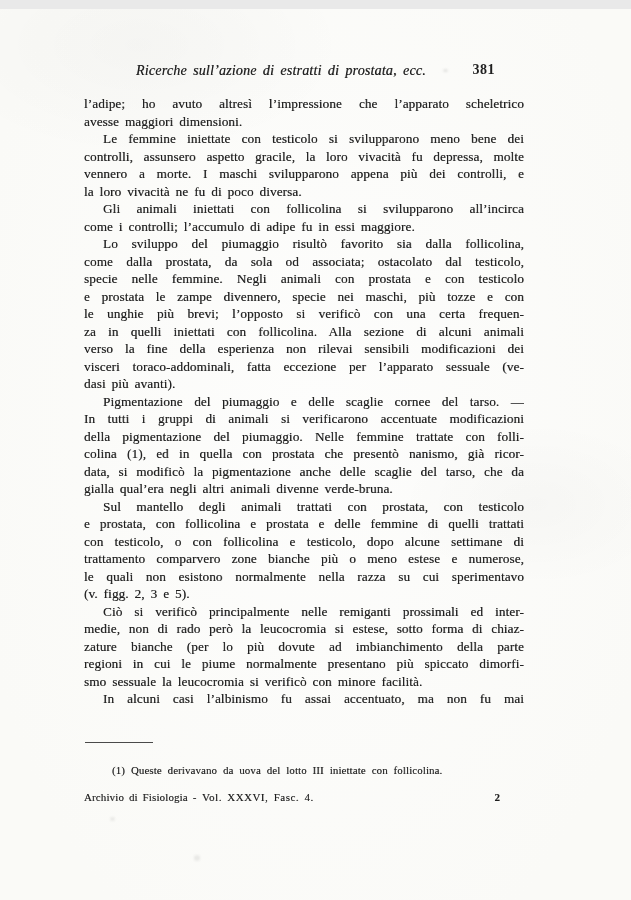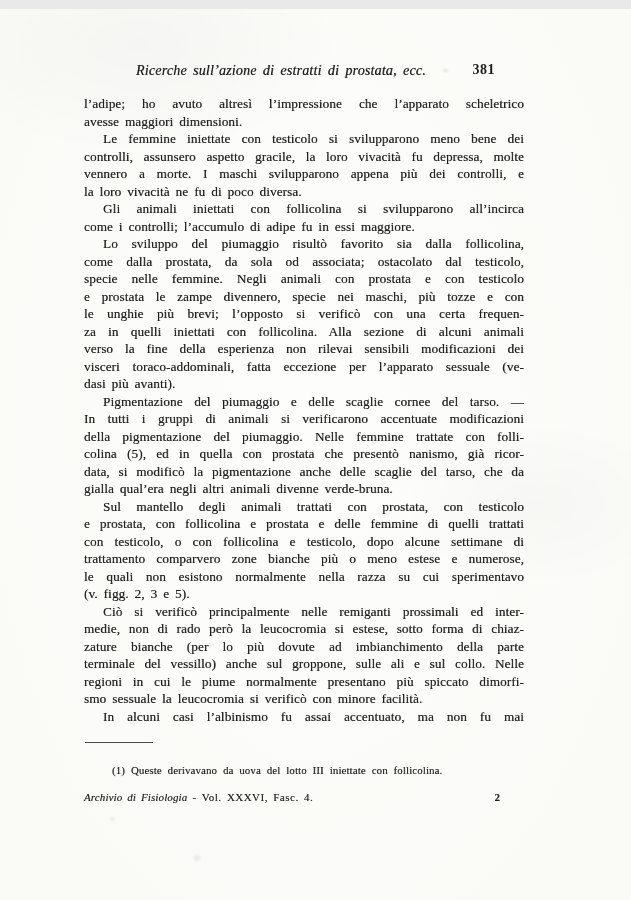--- a/index.html
+++ b/index.html
@@ -95,21 +95,20 @@
   .footer {
     position: absolute;
     left: 84px;
     top: 782px;
     width: 440px;
     font-size: 10.8px;
     letter-spacing: 0.2px;
     text-shadow: 0.3px 0 0 rgba(25,25,25,0.5);
   }
   .journal {
-    font-style: italic;
     word-spacing: 2px;
     text-align: right;
   }
   .volume-info {
     margin-left: 5px;
     word-spacing: 2px;
     letter-spacing: 0.6px;
   }
   .footer-sig {
     position: absolute;
@@ -152,33 +151,32 @@
       <div class="line">specie nelle femmine. Negli animali con prostata e con testicolo</div>
       <div class="line">e prostata le zampe divennero, specie nei maschi, più tozze e con</div>
       <div class="line">le unghie più brevi; l’opposto si verificò con una certa frequen-</div>
       <div class="line">za in quelli iniettati con follicolina. Alla sezione di alcuni animali</div>
       <div class="line">verso la fine della esperienza non rilevai sensibili modificazioni dei</div>
       <div class="line">visceri toraco-addominali, fatta eccezione per l’apparato sessuale (ve-</div>
       <div class="line last">dasi più avanti).</div>
       <div class="line indent italic">Pigmentazione del piumaggio e delle scaglie cornee del tarso. —</div>
       <div class="line">In tutti i gruppi di animali si verificarono accentuate modificazioni</div>
       <div class="line">della pigmentazione del piumaggio. Nelle femmine trattate con folli-</div>
-      <div class="line">colina (5), ed in quella con prostata che presentò nanismo, già ricor-</div>
+      <div class="line">colina (1), ed in quella con prostata che presentò nanismo, già ricor-</div>
       <div class="line">data, si modificò la pigmentazione anche delle scaglie del tarso, che da</div>
       <div class="line last">gialla qual’era negli altri animali divenne verde-bruna.</div>
       <div class="line indent">Sul mantello degli animali trattati con prostata, con testicolo</div>
       <div class="line">e prostata, con follicolina e prostata e delle femmine di quelli trattati</div>
       <div class="line">con testicolo, o con follicolina e testicolo, dopo alcune settimane di</div>
       <div class="line">trattamento comparvero zone bianche più o meno estese e numerose,</div>
       <div class="line">le quali non esistono normalmente nella razza su cui sperimentavo</div>
       <div class="line last">(v. figg. 2, 3 e 5).</div>
       <div class="line indent">Ciò si verificò principalmente nelle remiganti prossimali ed inter-</div>
       <div class="line">medie, non di rado però la leucocromia si estese, sotto forma di chiaz-</div>
       <div class="line">zature bianche (per lo più dovute ad imbianchimento della parte</div>
-      <div class="line">terminale del vessillo) anche sul groppone, sulle ali e sul collo. Nelle</div>
       <div class="line">regioni in cui le piume normalmente presentano più spiccato dimorfi-</div>
       <div class="line last">smo sessuale la leucocromia si verificò con minore facilità.</div>
       <div class="line indent">In alcuni casi l’albinismo fu assai accentuato, ma non fu mai</div>
     </div>
 
   <div class="fn-rule"></div>
 
   <div class="footnote">(1) Queste derivavano da uova del lotto III iniettate con follicolina.</div>
 
   <div class="footer">

